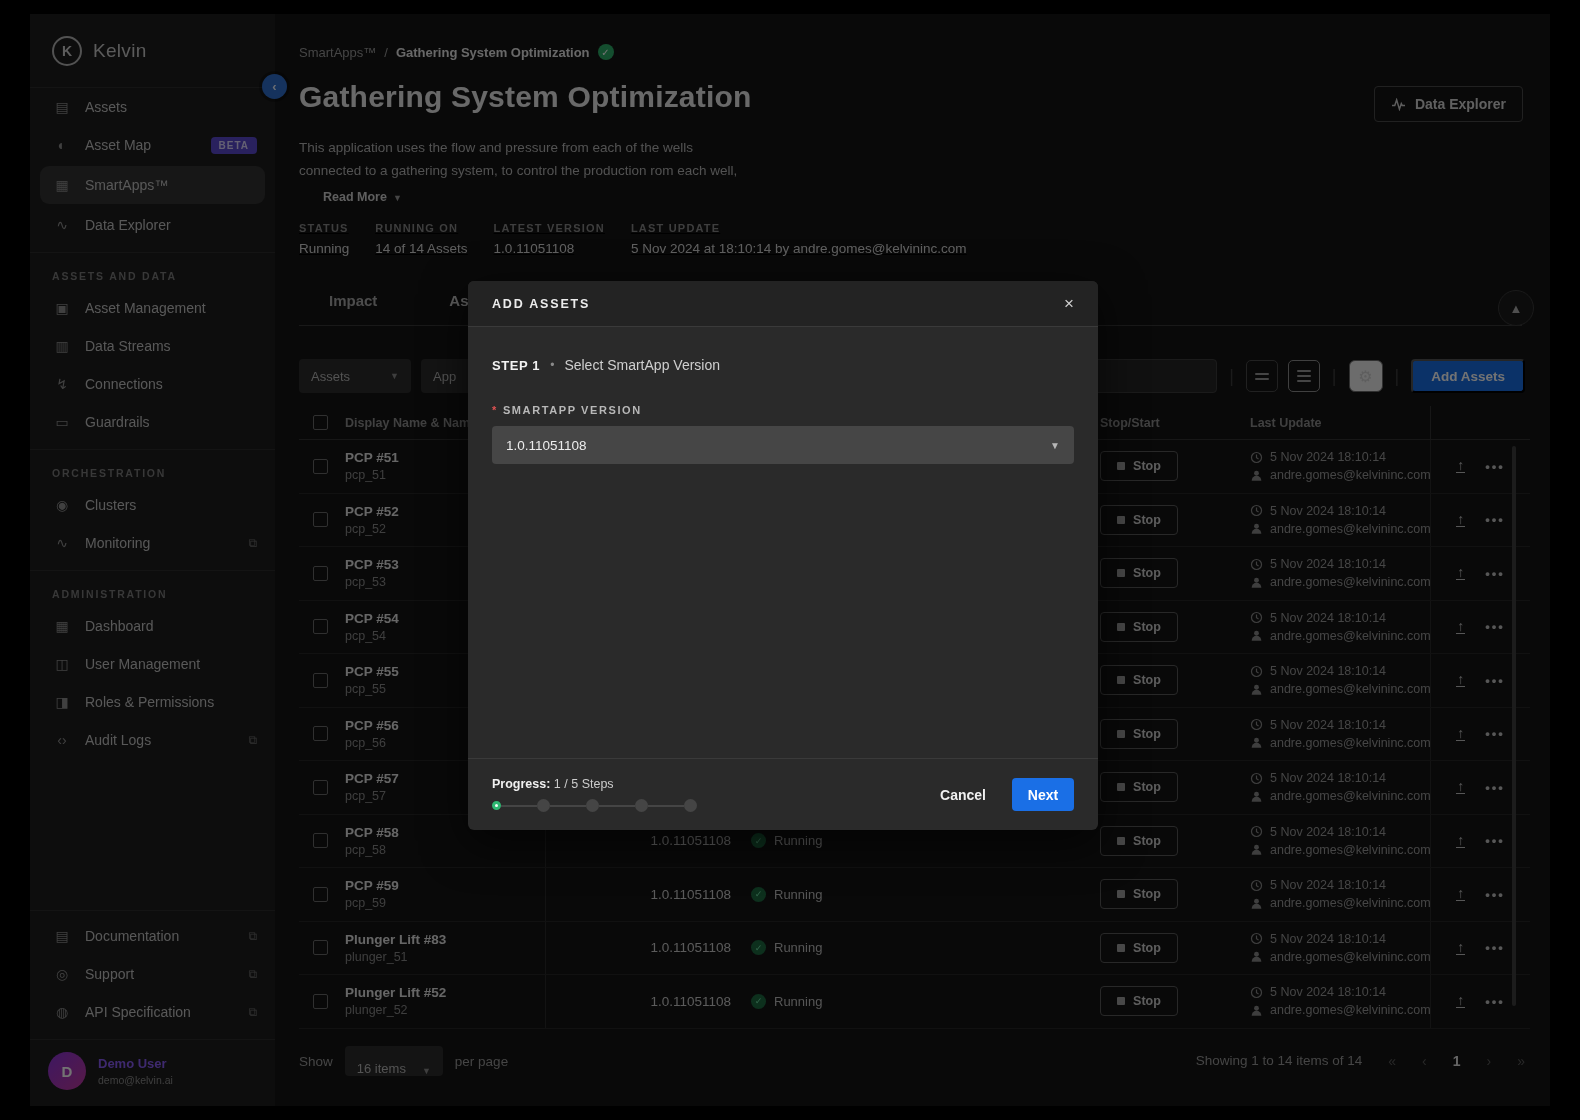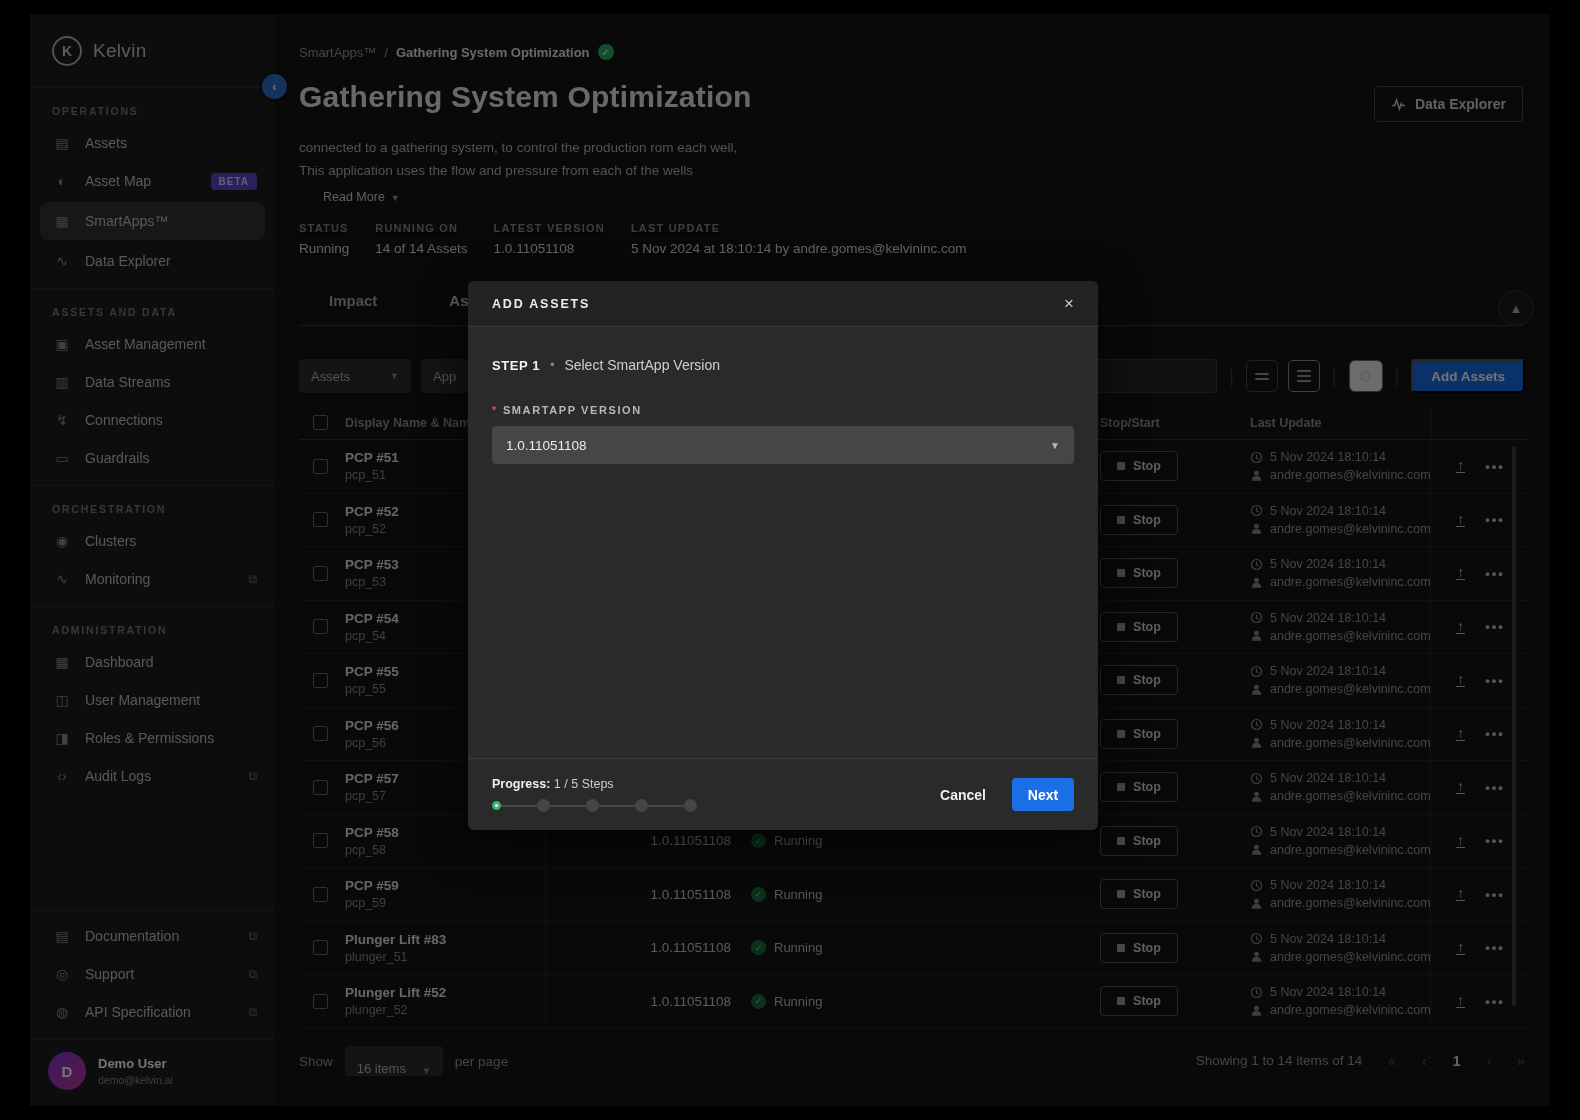--- a/index.html
+++ b/index.html
@@ -27,33 +27,33 @@
   .side-item.active { background:#333333; border-radius:9px; margin:2px 10px; padding-left:12px; }
   .side-item .badge { margin-left:auto; background:#5b4ad0; color:#ddd6ff; font-size:10px; font-weight:bold;
     letter-spacing:1px; padding:3px 8px; border-radius:4px; }
   .side-item .ext { margin-left:auto; color:#6f6f6f; font-size:12px; }
   .side-divider { border-top:1px solid #2e2e2e; margin:8px 0 0 0; }
   .side-spacer { flex:1; }
   .user-row { display:flex; align-items:center; gap:12px; padding:12px 18px 16px 18px;
     border-top:1px solid #2e2e2e; }
   .avatar { width:38px; height:38px; border-radius:50%; background:linear-gradient(135deg,#8a36d9,#c2399e);
     color:#fff; font-weight:bold; font-size:15px; display:flex; align-items:center; justify-content:center; }
-  .user-name { color:#ffffff; font-size:13px; font-weight:bold; }
+  .user-name { color:#8b5cf6; font-size:13px; font-weight:bold; }
   .user-email { color:#8a8a8a; font-size:10.5px; margin-top:3px; }
 
   
   .main { position:absolute; left:245px; top:0; right:0; bottom:0; }
   .breadcrumb { position:absolute; left:24px; top:30px; font-size:13px; color:#9a9a9a;
     display:flex; align-items:center; gap:8px; }
   .breadcrumb .cur { color:#e6e6e6; font-weight:bold; }
   .check-circle { width:16px; height:16px; border-radius:50%; background:#2eae68; color:#fff; font-size:10px;
     display:inline-flex; align-items:center; justify-content:center; }
   .page-title { position:absolute; left:24px; top:66px; color:#e8e8e8; font-size:30px; font-weight:bold; letter-spacing:.2px; }
   .desc { position:absolute; left:24px; top:122px; color:#b5b5b5; font-size:13.5px; line-height:23px; }
-  .readmore { position:absolute; left:24px; top:176px; color:#d2d2d2; font-size:12.5px; font-weight:normal;padding-left:24px; }
+  .readmore { position:absolute; left:24px; top:176px; color:#d2d2d2; font-size:12.5px; font-weight:bold;padding-left:24px; }
   .readmore .chev { font-size:9px; color:#9a9a9a; margin-left:6px; }
   .data-explorer { position:absolute; right:27px; top:72px; height:36px; border:1px solid #4a4a4a; border-radius:4px;
     display:flex; align-items:center; gap:9px; padding:0 16px; color:#d6d6d6; font-size:14px; font-weight:bold; }
   .metarow { position:absolute; left:24px; top:208px; display:flex; gap:26px;text-decoration:underline; }
   .meta-label { color:#8a8a8a; font-size:11px; font-weight:bold; letter-spacing:1.2px; }
   .meta-value { color:#d6d6d6; font-size:13.5px; margin-top:7px; }
 
   .tabsrow { position:absolute; left:24px; right:28px; top:278px; height:34px; border-bottom:1px solid #383838;
     display:flex; gap:12px; }
   .tab { padding:0 30px; color:#a8a8a8; font-size:15px; font-weight:bold; display:flex; align-items:flex-start; }
@@ -154,21 +154,20 @@
 
 <div class="stage">
   <div class="app">
 
     <nav class="sidebar">
       <div class="logo-row">
         <div class="logo-circle">K</div>
         <div class="logo-word">Kelvin</div>
       </div>
       <div id="side-sections">
-          <div class="side-section-label">OPERATIONS</div>
           <div class="side-item">
             <span class="icn">▤</span>
             <span class="lbl">Assets</span>
           </div>
           <div class="side-item">
             <span class="icn">◐</span>
             <span class="lbl">Asset Map</span>
             <span class="badge">BETA</span>
           </div>
           <div class="side-item active">
@@ -265,22 +264,22 @@
         <span class="check-circle">✓</span>
       </div>
       <button class="data-explorer" style="background:transparent;">
         <svg width="15" height="13" viewBox="0 0 16 14">
           <polyline points="1,8 4,8 6,2 9,12 11,6 12,8 15,8" fill="none" stroke="#cfcfcf" stroke-width="1.6"></polyline>
         </svg>
         <span>Data Explorer</span>
       </button>
       <h1 class="page-title">Gathering System Optimization</h1>
       <div class="desc">
+        <div>This application uses the flow and pressure from each of the wells</div>
         <div>connected to a gathering system, to control the production rom each well,</div>
-        <div>This application uses the flow and pressure from each of the wells</div>
       </div>
       <div class="readmore">
         <span>Read More</span><span class="chev">▼</span>
       </div>
       <div class="metarow" id="metarow">
           <div>
             <div class="meta-label">STATUS</div>
             <div class="meta-value">Running</div>
           </div>
           <div>

